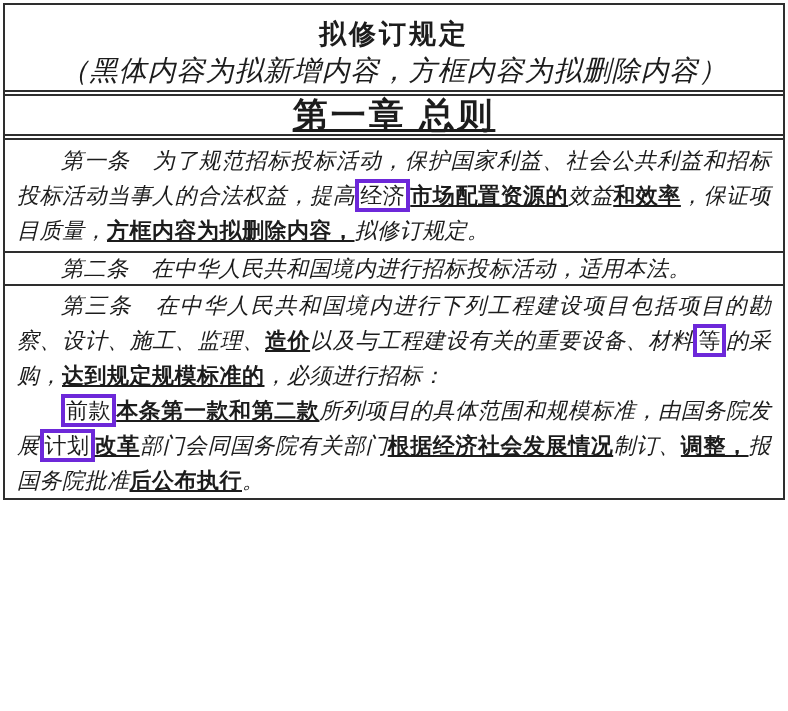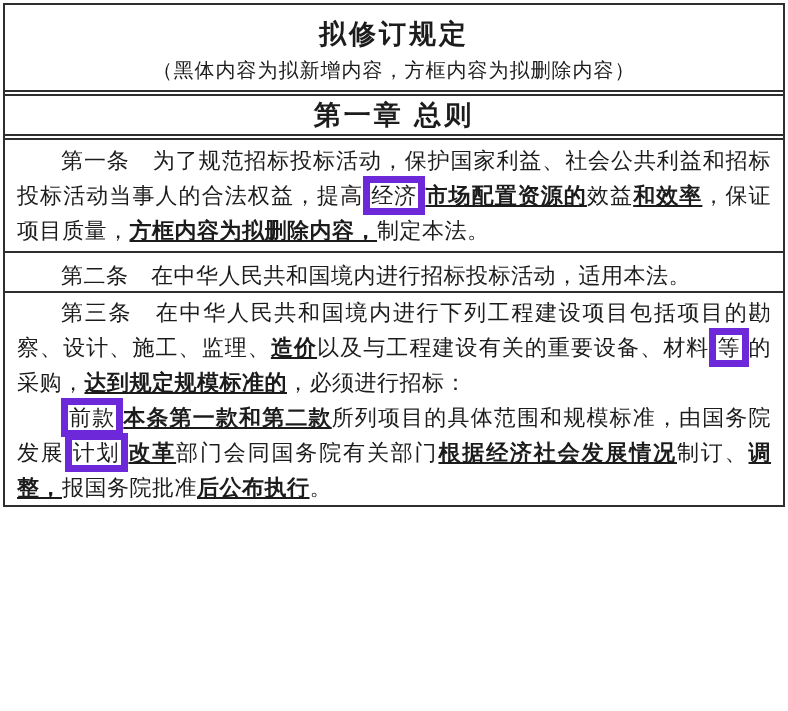--- a/index.html
+++ b/index.html
@@ -16,41 +16,41 @@
     border: 2px solid #2e2e2e;
     background: #ffffff;
   }
   .row { padding: 0 12px; }
   .title-row { padding: 8px 12px 4px; text-align: center; }
   .doc-title {
     font-size: 27px; font-weight: 700;
     font-family: "Liberation Sans", "DejaVu Sans", sans-serif;
     line-height: 42px; letter-spacing: 3px;
   }
-  .doc-subtitle { font-size: 20px; line-height: 31px; letter-spacing: 1px; }
+  .doc-subtitle { font-size: 28px; line-height: 31px; letter-spacing: 1px; font-style: italic; }
   .chapter-row { border-top: 6px double #2e2e2e; text-align: center; }
   .chapter-title {
-    font-size: 27px; font-weight: 700;
+    font-size: 35px; font-weight: 700;
     font-family: "Liberation Sans", "DejaVu Sans", sans-serif;
-    line-height: 38px; letter-spacing: 3px;
+    line-height: 38px; letter-spacing: 3px; text-decoration: underline;
   }
   .article-row { font-size: 22px; line-height: 35px; letter-spacing: 0.5px; }
   .row-a1 { border-top: 6px double #2e2e2e; padding-top: 3px; padding-bottom: 3px; }
-  .row-a2 { border-top: 2px solid #2e2e2e; padding-top: 8px; padding-bottom: 1px; }
+  .row-a2 { border-top: 2px solid #2e2e2e; padding-top: 1px; padding-bottom: 1px; }
   .row-a2 .para { line-height: 29px; }
   .row-a3 { border-top: 2px solid #2e2e2e; padding-top: 2px; padding-bottom: 0; }
   .para { text-indent: 2em; text-align: justify; }
-  .seg-normal { font-weight: 400; }
+  .seg-normal { font-weight: 400; font-style: italic; }
   .seg-new {
     font-weight: 700;
     font-family: "Liberation Sans", "DejaVu Sans", sans-serif;
     text-decoration: underline;
   }
   .seg-deleted {
-    border: 7px solid #6d28d9;
+    border: 4px solid #6d28d9;
     padding: 0 1px;
     box-decoration-break: clone;
     -webkit-box-decoration-break: clone;
   }
 </style>
 </head>
 <body>
 
 <div class="page">
   <div class="doc-table">
@@ -58,21 +58,21 @@
     <section class="row title-row">
       <div class="doc-title">拟修订规定</div>
       <div class="doc-subtitle">（黑体内容为拟新增内容，方框内容为拟删除内容）</div>
     </section>
 
     <section class="row chapter-row">
       <div class="chapter-title">第一章 总则</div>
     </section>
 
     <section class="row article-row row-a1">
-      <p class="para"><span class="seg-normal">第一条　为了规范招标投标活动，保护国家利益、社会公共利益和招标投标活动当事人的合法权益，提高</span><span class="seg-deleted">经济</span><span class="seg-new">市场配置资源的</span><span class="seg-normal">效益</span><span class="seg-new">和效率</span><span class="seg-normal">，保证项目质量，</span><span class="seg-new">方框内容为拟删除内容，</span><span class="seg-normal">制定本法。</span></p>
+      <p class="para"><span class="seg-normal">第一条　为了规范招标投标活动，保护国家利益、社会公共利益和招标投标活动当事人的合法权益，提高</span><span class="seg-deleted">经济</span><span class="seg-new">市场配置资源的</span><span class="seg-normal">效益</span><span class="seg-new">和效率</span><span class="seg-normal">，保证项目质量，</span><span class="seg-new">方框内容为拟删除内容，</span><span class="seg-normal">拟修订规定。</span></p>
     </section>
 
     <section class="row article-row row-a2">
       <p class="para"><span class="seg-normal">第二条　在中华人民共和国境内进行招标投标活动，适用本法。</span></p>
     </section>
 
     <section class="row article-row row-a3">
       <p class="para"><span class="seg-normal">第三条　在中华人民共和国境内进行下列工程建设项目包括项目的勘察、设计、施工、监理、</span><span class="seg-new">造价</span><span class="seg-normal">以及与工程建设有关的重要设备、材料</span><span class="seg-deleted">等</span><span class="seg-normal">的采购，</span><span class="seg-new">达到规定规模标准的</span><span class="seg-normal">，必须进行招标：</span></p>
       <p class="para"><span class="seg-deleted">前款</span><span class="seg-new">本条第一款和第二款</span><span class="seg-normal">所列项目的具体范围和规模标准，由国务院发展</span><span class="seg-deleted">计划</span><span class="seg-new">改革</span><span class="seg-normal">部门会同国务院有关部门</span><span class="seg-new">根据经济社会发展情况</span><span class="seg-normal">制订、</span><span class="seg-new">调整，</span><span class="seg-normal">报国务院批准</span><span class="seg-new">后公布执行</span><span class="seg-normal">。</span></p>
     </section>

